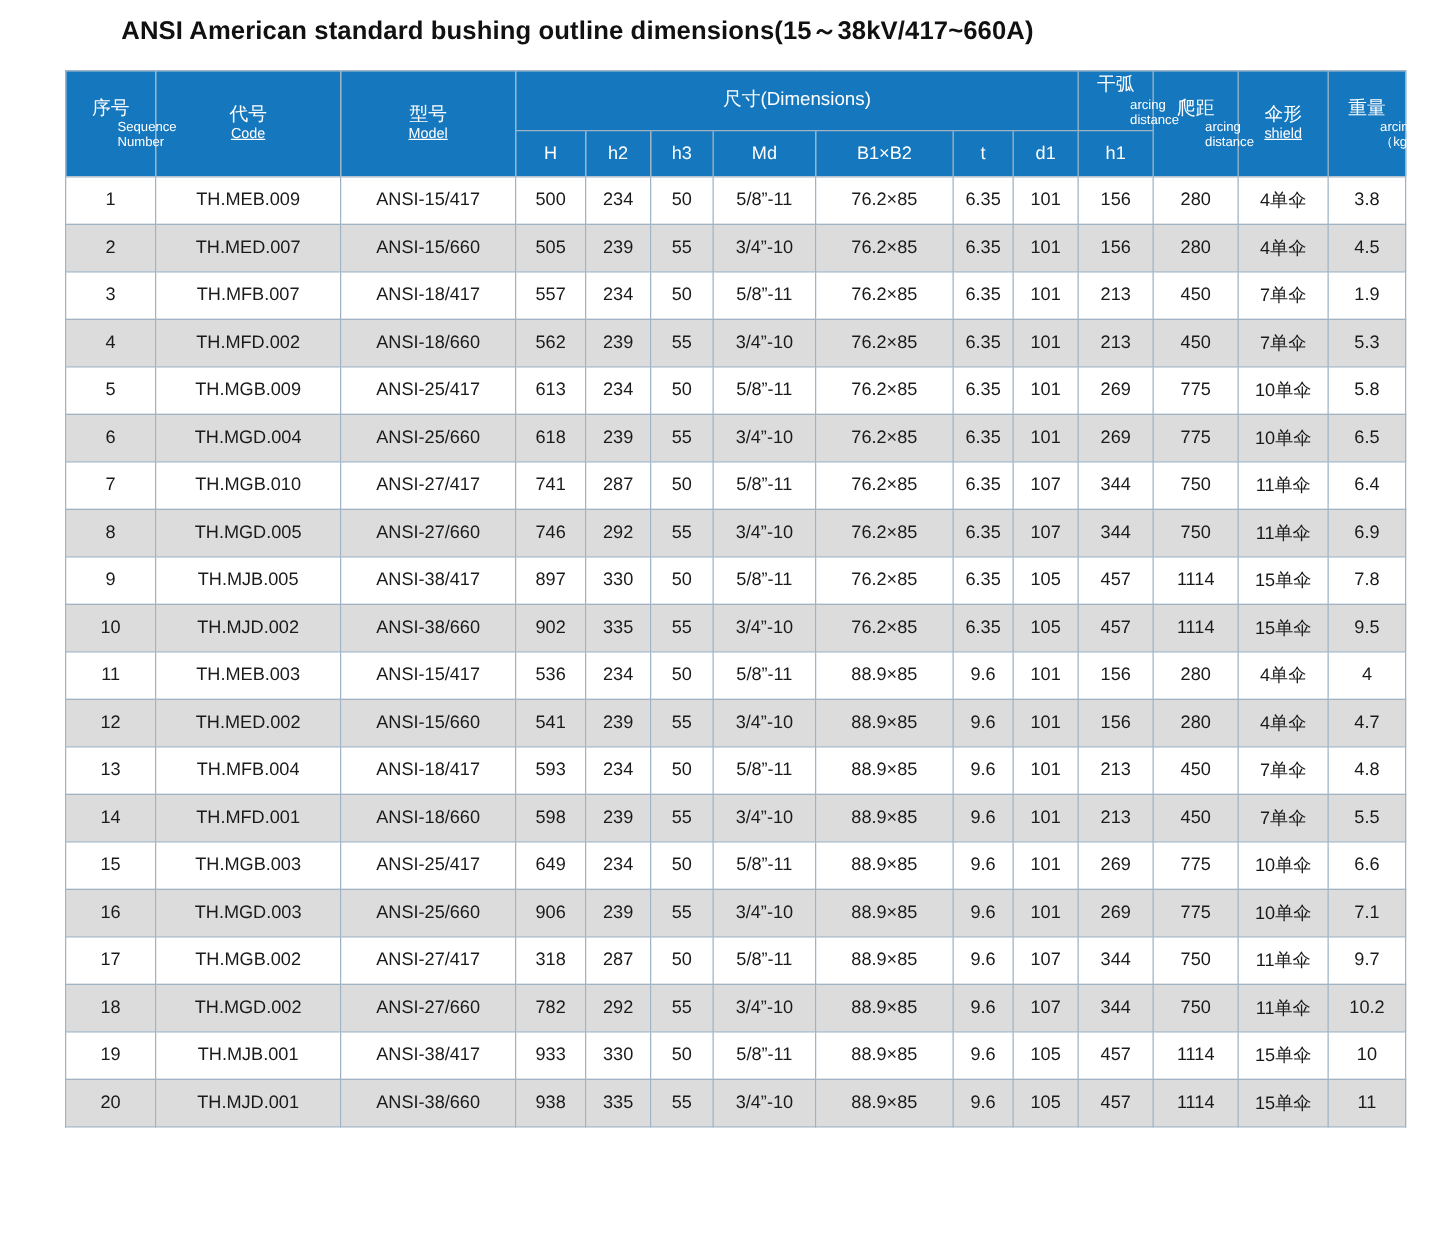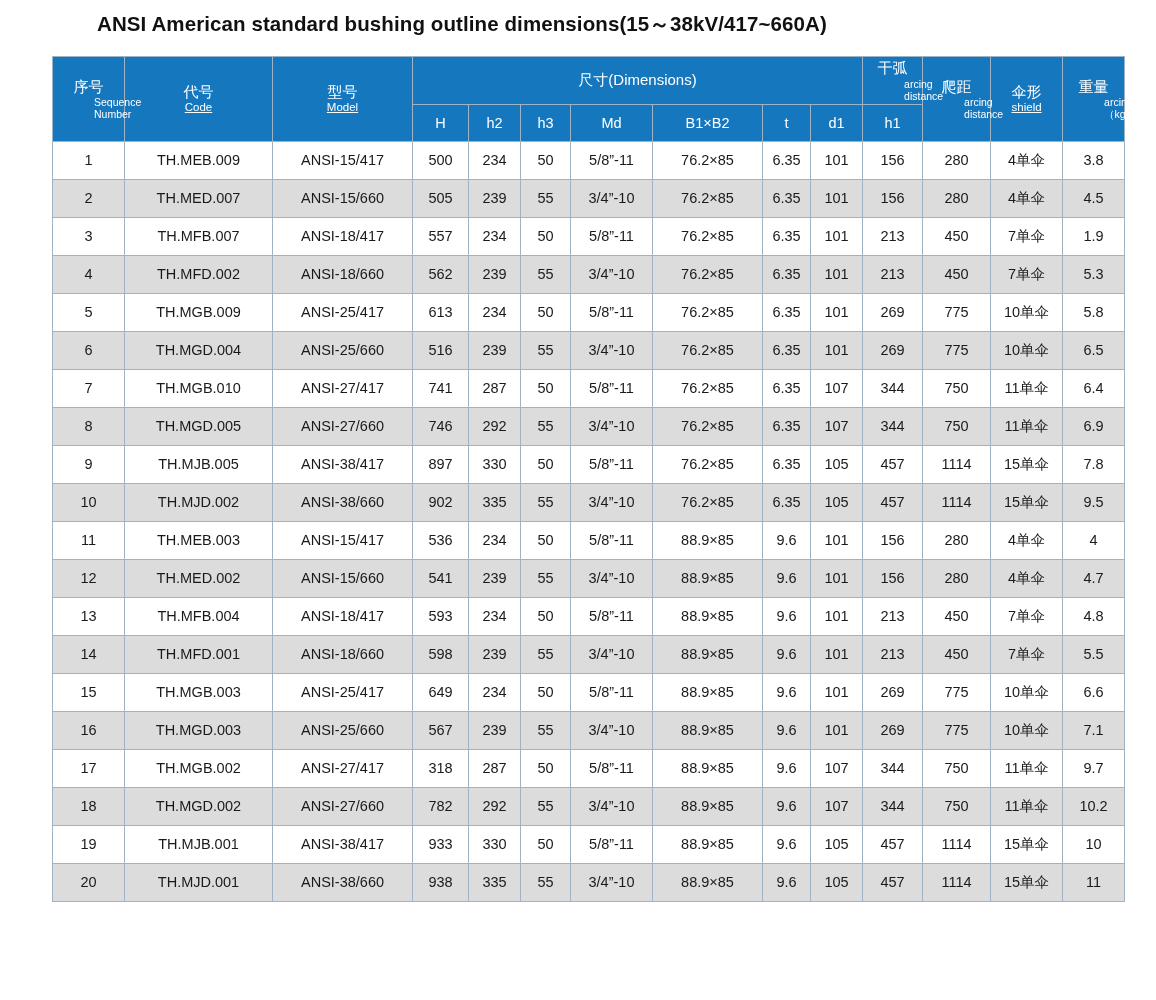--- a/index.html
+++ b/index.html
@@ -268,21 +268,21 @@
           <td>101</td>
           <td>269</td>
           <td>775</td>
           <td>10单伞</td>
           <td>5.8</td>
         </tr>
         <tr class="alt">
           <td>6</td>
           <td>TH.MGD.004</td>
           <td>ANSI-25/660</td>
-          <td>516</td>
+          <td>618</td>
           <td>239</td>
           <td>55</td>
           <td>3/4”-10</td>
           <td>76.2×85</td>
           <td>6.35</td>
           <td>101</td>
           <td>269</td>
           <td>775</td>
           <td>10单伞</td>
           <td>6.5</td>
@@ -428,21 +428,21 @@
           <td>101</td>
           <td>269</td>
           <td>775</td>
           <td>10单伞</td>
           <td>6.6</td>
         </tr>
         <tr class="alt">
           <td>16</td>
           <td>TH.MGD.003</td>
           <td>ANSI-25/660</td>
-          <td>567</td>
+          <td>906</td>
           <td>239</td>
           <td>55</td>
           <td>3/4”-10</td>
           <td>88.9×85</td>
           <td>9.6</td>
           <td>101</td>
           <td>269</td>
           <td>775</td>
           <td>10单伞</td>
           <td>7.1</td>

